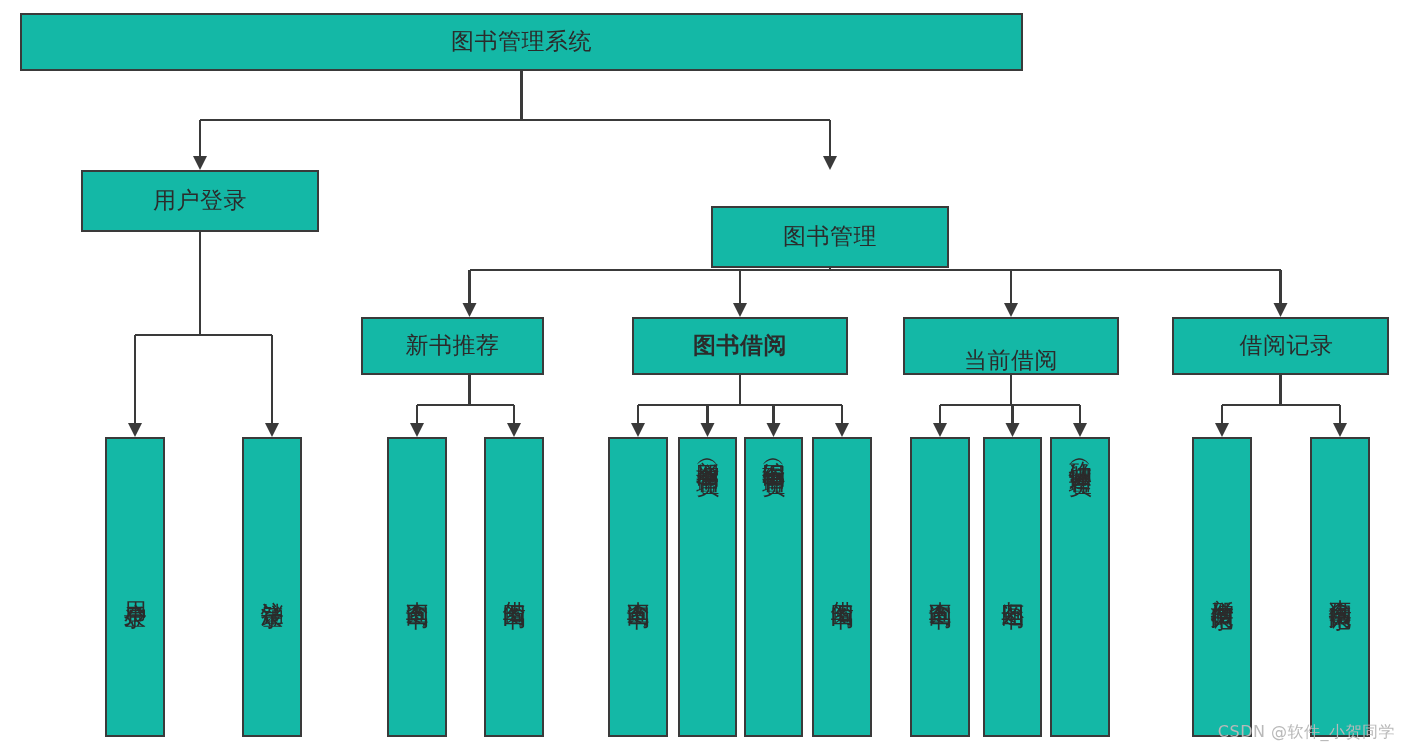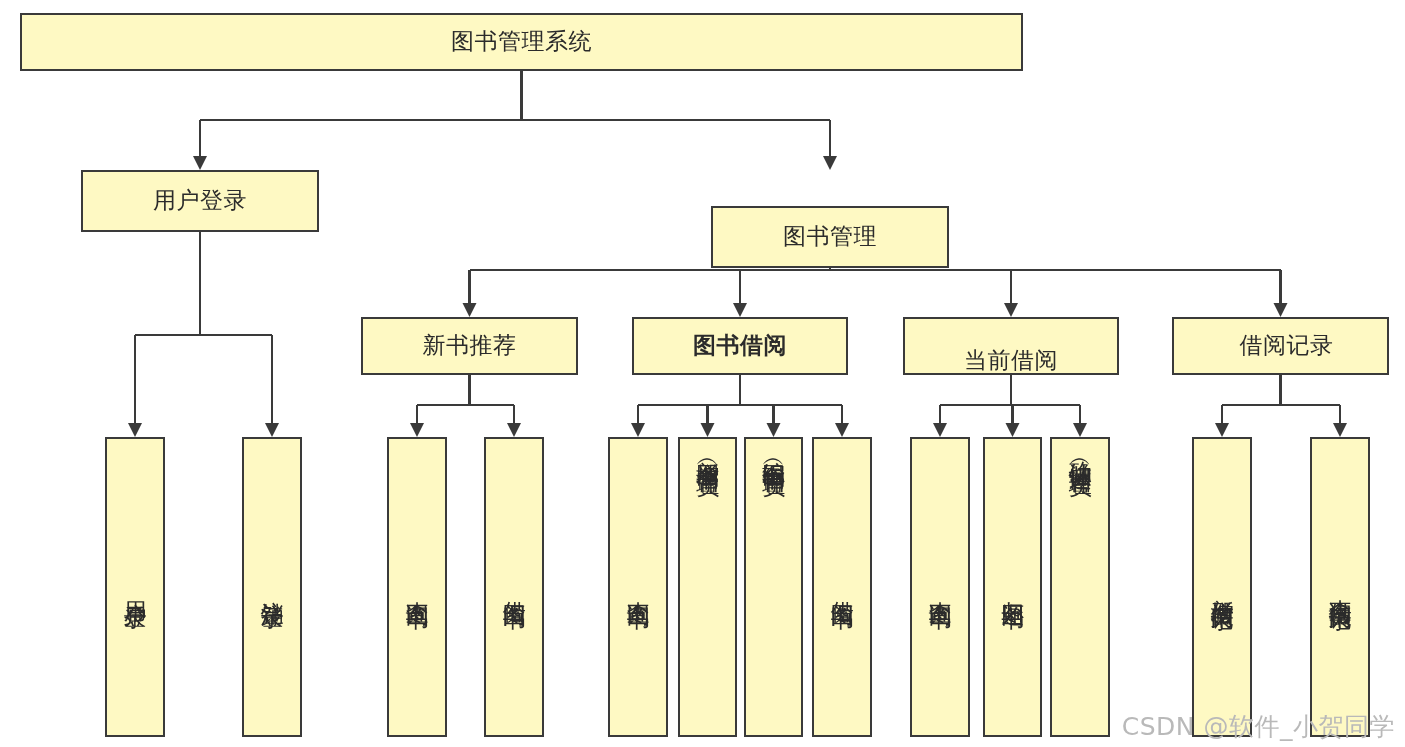--- a/index.html
+++ b/index.html
@@ -22,21 +22,21 @@
     position: absolute;
     left: 0;
     top: 0;
     width: 1405px;
     height: 747px;
     pointer-events: none;
   }
   .node {
     position: absolute;
     box-sizing: border-box;
-    background: #fef9c3;
+    background: #14b8a6;
     border: 2px solid #3a3a3a;
     display: flex;
     align-items: center;
     justify-content: center;
     color: #2b2b2b;
     overflow: hidden;
   }
   .node-h {
     font-size: 23px;
     line-height: 1.1;
@@ -62,21 +62,21 @@
     margin-bottom: auto;
   }
   .node-v.top .vtext {
     margin-top: 4px;
     margin-bottom: auto;
   }
   #watermark {
     position: absolute;
     right: 10px;
     bottom: 4px;
-    font-size: 25px;
+    font-size: 16px;
     color: #b9b9b9;
     white-space: nowrap;
     letter-spacing: 0.5px;
     pointer-events: none;
   }
 </style>
 </head>
 <body>
 
 <div id="diagram-root">
@@ -140,21 +140,21 @@
     <span>图书管理系统</span>
   </div>
 
   <div class="node node-h" style="left:81px; top:170px; width:238px; height:62px;">
     <span>用户登录</span>
   </div>
   <div class="node node-h" style="left:711px; top:170px; width:238px; height:62px;margin-top:36px;">
     <span>图书管理</span>
   </div>
 
-  <div class="node node-h" style="left:361px; top:317px; width:217px; height:58px;">
+  <div class="node node-h" style="left:361px; top:317px; width:183px; height:58px;">
     <span>新书推荐</span>
   </div>
   <div class="node node-h" style="left:632px; top:317px; width:216px; height:58px;font-weight:bold;">
     <span>图书借阅</span>
   </div>
   <div class="node node-h" style="left:903px; top:317px; width:216px; height:58px;align-items:flex-end;">
     <span>当前借阅</span>
   </div>
   <div class="node node-h" style="left:1172px; top:317px; width:217px; height:58px;padding-left:12px;">
     <span>借阅记录</span>

